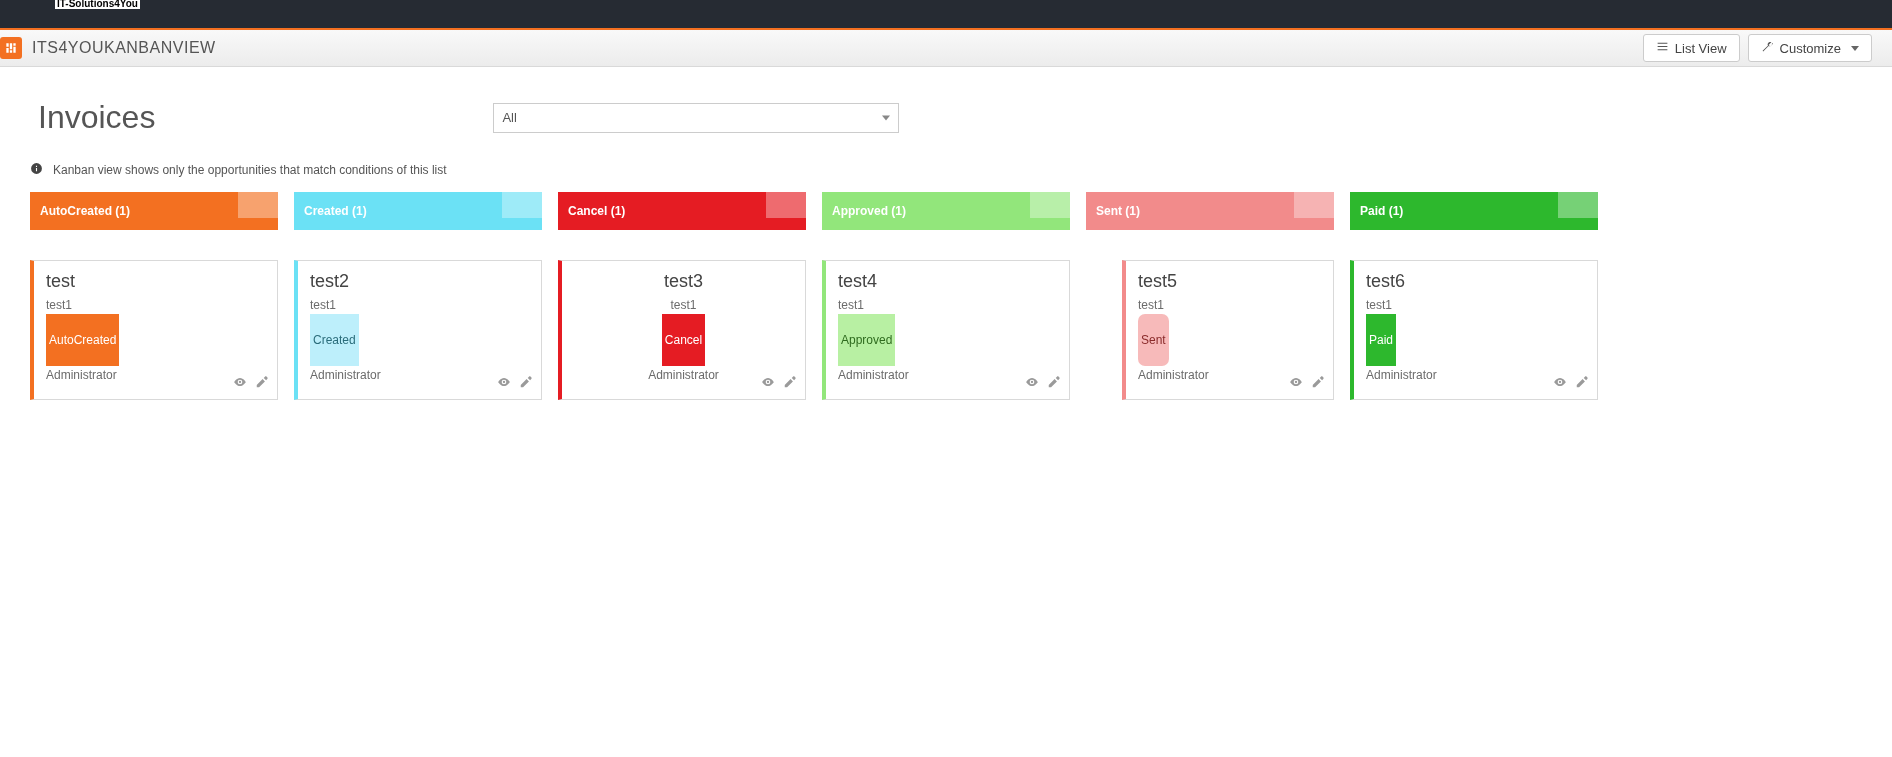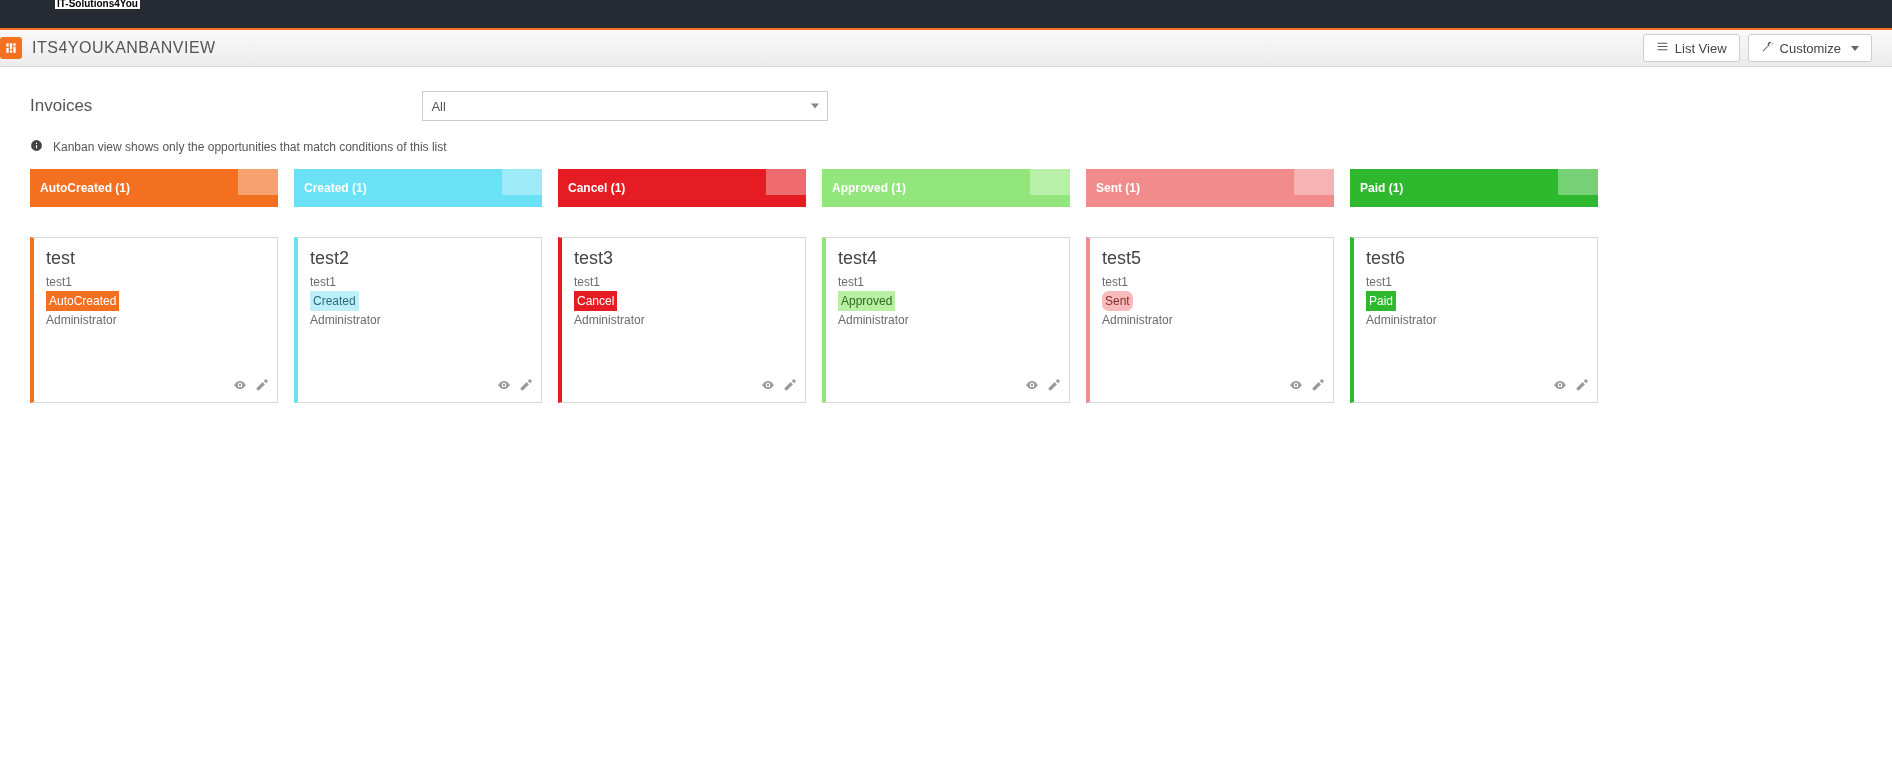--- a/index.html
+++ b/index.html
@@ -41,21 +41,21 @@
     padding:5px 12px;font-size:13px;color:#444;cursor:pointer;
   }
   .btn svg{width:13px;height:13px;fill:#555;}
   .caret-down{
     width:0;height:0;border-left:4px solid transparent;border-right:4px solid transparent;
     border-top:5px solid #666;margin-left:4px;
   }
 
   .content{padding:24px 30px 0 30px;}
   .title-row{display:flex;align-items:center;gap:30px;}
-  .page-title{font-size:17px;color:#555;font-weight:400;margin:0;}
+  .page-title{font-size:32px;color:#555;font-weight:400;margin:8px;}
   .select-wrap{position:relative;margin-left:300px;}
   .select{
     width:370px;height:28px;border:1px solid #ccc;background:#fff;
     padding:0 26px 0 8px;font-size:13px;color:#555;display:flex;align-items:center;
     cursor:pointer;position:relative;
   }
   .select .caret{
     position:absolute;right:8px;top:50%;transform:translateY(-50%);
     width:0;height:0;border-left:4px solid transparent;border-right:4px solid transparent;
     border-top:5px solid #888;
@@ -77,39 +77,39 @@
   }
   .hdr-orange{background:var(--orange);} 
   .hdr-cyan{background:var(--cyan);} 
   .hdr-red{background:var(--red);} 
   .hdr-lightgreen{background:var(--lightgreen);align-items:center;} 
   .hdr-salmon{background:var(--salmon);} 
   .hdr-green{background:var(--green);} 
 
   .card{
     margin-top:30px;border:1px solid var(--border);border-left:4px solid #999;
-    height:166px;position:relative;padding:10px 12px 8px 12px;box-sizing:border-box;
+    height:140px;position:relative;padding:10px 12px 8px 12px;box-sizing:border-box;
     background:#fff;
   }
   .card-title{font-size:18px;color:#444;margin:0 0 6px 0;}
   .card-line{font-size:12px;color:var(--text-muted);margin:2px 0;}
   .badge{
-    display:inline-block;font-size:12px;padding:3px 3px;color:#444;
+    display:inline-block;font-size:12px;padding:19px 3px;color:#444;
   }
   .card-actions{
     position:absolute;right:8px;bottom:6px;display:flex;gap:8px;
   }
   .card-actions span{cursor:pointer;color:#999;}
   .card-actions svg{width:14px;height:14px;fill:#9a9a9a;}
 
   .bl-orange{border-left-color:var(--orange);} 
   .bl-cyan{border-left-color:var(--cyan);} 
-  .bl-red{border-left-color:var(--red);} 
+  .bl-red{border-left-color:var(--red);text-align:center;} 
   .bl-lightgreen{border-left-color:var(--lightgreen);} 
-  .bl-salmon{border-left-color:var(--salmon);} 
+  .bl-salmon{border-left-color:var(--salmon);margin-left:36px;} 
   .bl-green{border-left-color:var(--green);} 
   .bg-orange{background:var(--orange);color:#fff;}
   .bg-cyan{background:#bdeffb;color:#2a6c7a;}
   .bg-red{background:var(--red);color:#fff;}
   .bg-lightgreen{background:#b8f0a3;color:#2f6b1f;}
   .bg-salmon{background:#f7baba;color:#8a2b2b;border-radius:7px;}
   .bg-green{background:var(--green);color:#fff;}
 </style>
 </head>
 <body>

